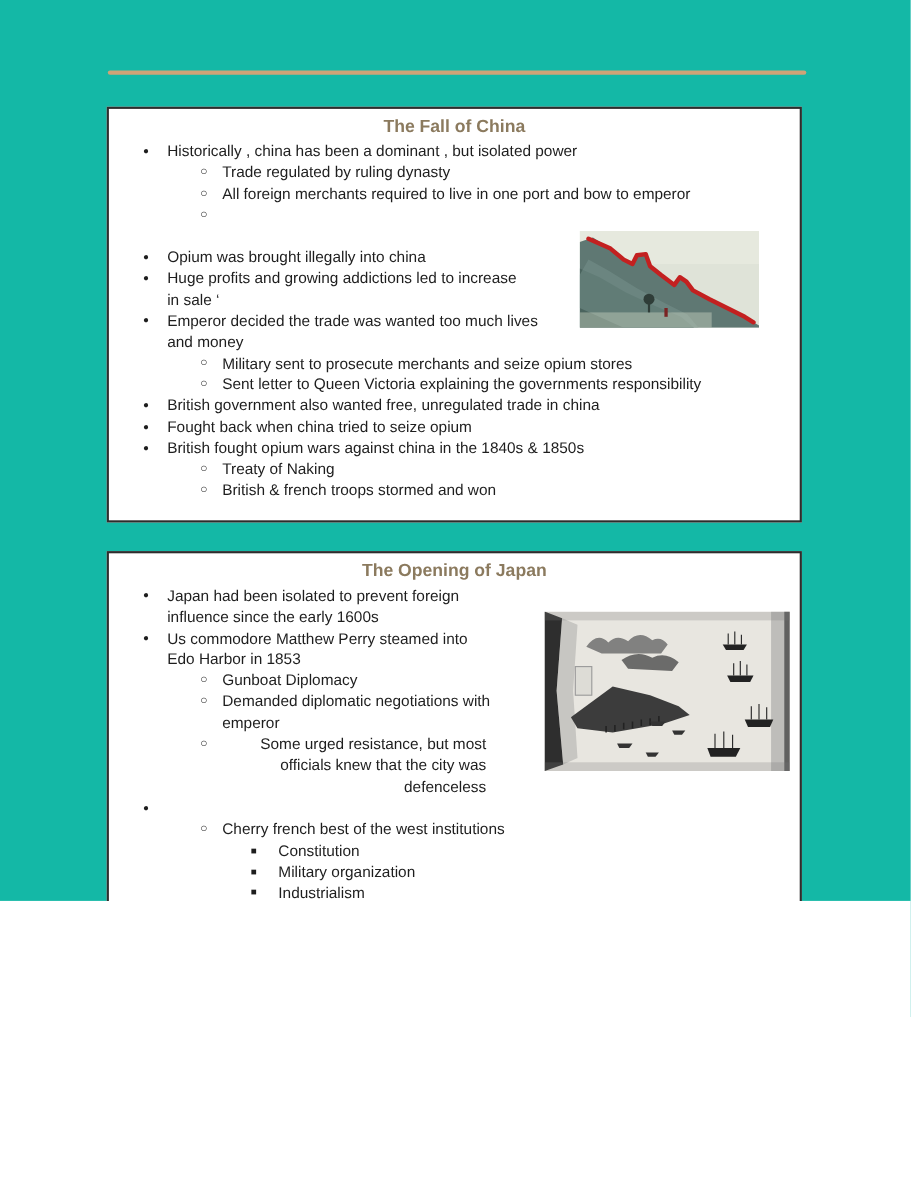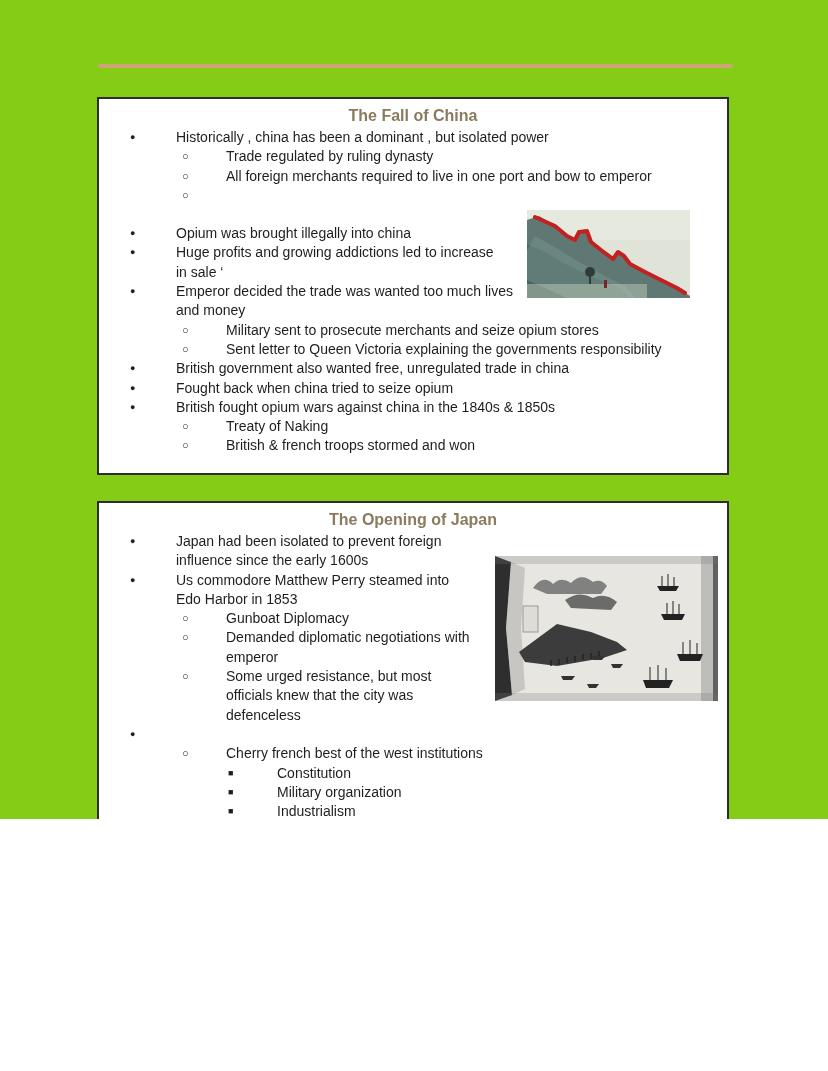--- a/index.html
+++ b/index.html
@@ -1,19 +1,19 @@
 <!DOCTYPE html>
 <html><head>
 <meta charset="utf-8">
 <style>
   html,body{margin:0;padding:0;background:#ffffff;}
   .page{
     position:relative;
     width:828px;height:819px;
-    background:#84cc16;
+    background:#14b8a6;
     font-family:"Liberation Sans", sans-serif;
     color:#1e1e1e;
     overflow:hidden;
   }
   .hrule{
     position:absolute;left:98px;width:635px;height:4px;
     background:#cfa377;border-radius:2px;
   }
   .hrule.top{top:64px;}
   .hrule.bottom{top:991px;}
@@ -39,22 +39,22 @@
     display:flex;align-items:flex-start;
     font-size:14px;line-height:19.3px;
   }
   .li .m{flex:0 0 auto;text-align:left;color:#1e1e1e;}
   .lv1{padding-left:31px;}
   .lv1 .m{width:22px;font-size:9px;line-height:19.3px;}
   .lv2{padding-left:83px;}
   .lv2 .m{width:20px;font-size:11px;line-height:19.3px;}
   .lv3{padding-left:129px;}
   .lv3 .m{width:25px;font-size:9px;line-height:19.3px;}
-  .t{display:block;margin-left:24px;}
-  .w240 .t{max-width:240px;}
+  .t{display:block;}
+  .w240 .t{max-width:240px;text-align:right;}
   .w280 .t{max-width:280px;}
   .w285 .t{max-width:285px;}
   .w295 .t{max-width:295px;}
   .w315 .t{max-width:315px;}
   .w320 .t{max-width:320px;}
   .w355 .t{max-width:355px;}
   .spacer{height:19px;}
   .fig{position:absolute;display:block;}
   .fig-china{left:428px;top:111px;width:163px;height:88px;}
   .fig-japan{left:396px;top:53px;width:223px;height:145px;}

